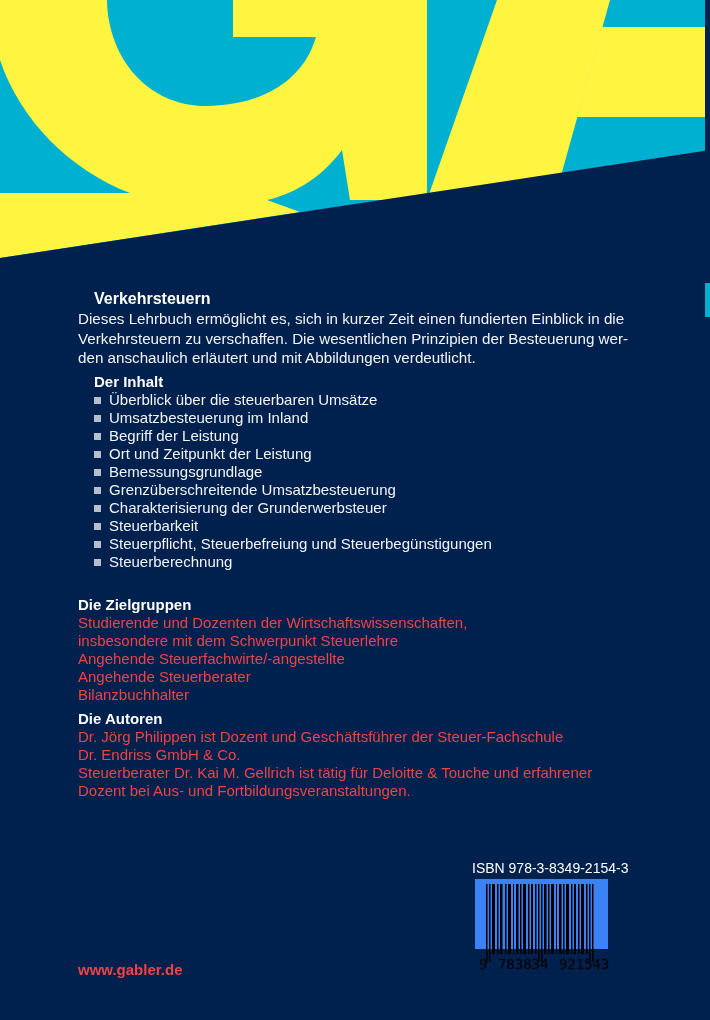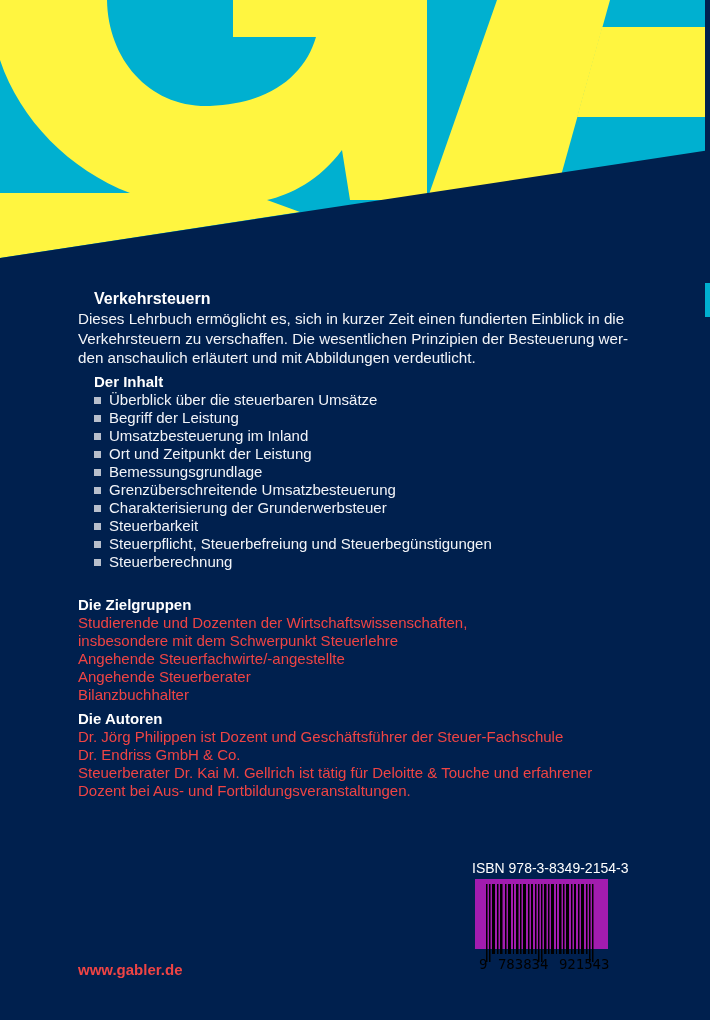--- a/index.html
+++ b/index.html
@@ -20,21 +20,21 @@
     position: absolute; left: 78px; top: 309px; width: 600px;
     font-size: 15.2px; line-height: 19.5px; margin: 0; color: #f2f4f8;
   }
   .section { position: absolute; left: 78px; width: 600px; }
   .section h3 { margin: 0; font-size: 15px; font-weight: bold; line-height: 18px; }
   .section .line { font-size: 15px; line-height: 18px; color: #ef4444; white-space: nowrap; }
   .bullets { list-style: none; margin: 0; padding: 0; }
   .bullets li { position: relative; padding-left: 15px; font-size: 15px; line-height: 18px; color: #f2f4f8; white-space: nowrap; }
   .bullets li .sq { position: absolute; left: 0; top: 6px; width: 7px; height: 7px; background: #b8bfcc; }
   .isbn { position: absolute; left: 472px; top: 860px; font-size: 14px; line-height: 16px; color: #ffffff; white-space: nowrap; }
-  .barcode-box { position: absolute; left: 475px; top: 879px; width: 133px; height: 70px; background: #a21caf; }
+  .barcode-box { position: absolute; left: 475px; top: 879px; width: 133px; height: 70px; background: #3b82f6; }
   .barcode-box svg { display: block; }
   .url { position: absolute; left: 78px; top: 961px; font-size: 15px; font-weight: bold; color: #ef4444; }
 </style>
 </head>
 <body>
 
 <svg class="cover-art" viewBox="0 0 710 270" width="710" height="270" xmlns="http://www.w3.org/2000/svg">
 
   <rect x="0" y="0" width="710" height="270" fill="#00B0D0"></rect>
 
@@ -58,22 +58,22 @@
 <p class="intro">
   <span>Dieses Lehrbuch ermöglicht es, sich in kurzer Zeit einen fundierten Einblick in die</span><br>
   <span>Verkehrsteuern zu verschaffen. Die wesentlichen Prinzipien der Besteuerung wer-</span><br>
   <span>den anschaulich erläutert und mit Abbildungen verdeutlicht.</span>
 </p>
 
 <div class="section" style="top:373px;margin-left:16px;">
   <h3>Der Inhalt</h3>
   <ul class="bullets">
     <li><span class="sq"></span><span>Überblick über die steuerbaren Umsätze</span></li>
+    <li><span class="sq"></span><span>Umsatzbesteuerung im Inland</span></li>
     <li><span class="sq"></span><span>Begriff der Leistung</span></li>
-    <li><span class="sq"></span><span>Umsatzbesteuerung im Inland</span></li>
     <li><span class="sq"></span><span>Ort und Zeitpunkt der Leistung</span></li>
     <li><span class="sq"></span><span>Bemessungsgrundlage</span></li>
     <li><span class="sq"></span><span>Grenzüberschreitende Umsatzbesteuerung</span></li>
     <li><span class="sq"></span><span>Charakterisierung der Grunderwerbsteuer</span></li>
     <li><span class="sq"></span><span>Steuerbarkeit</span></li>
     <li><span class="sq"></span><span>Steuerpflicht, Steuerbefreiung und Steuerbegünstigungen</span></li>
     <li><span class="sq"></span><span>Steuerberechnung</span></li>
   </ul>
 </div>
 

